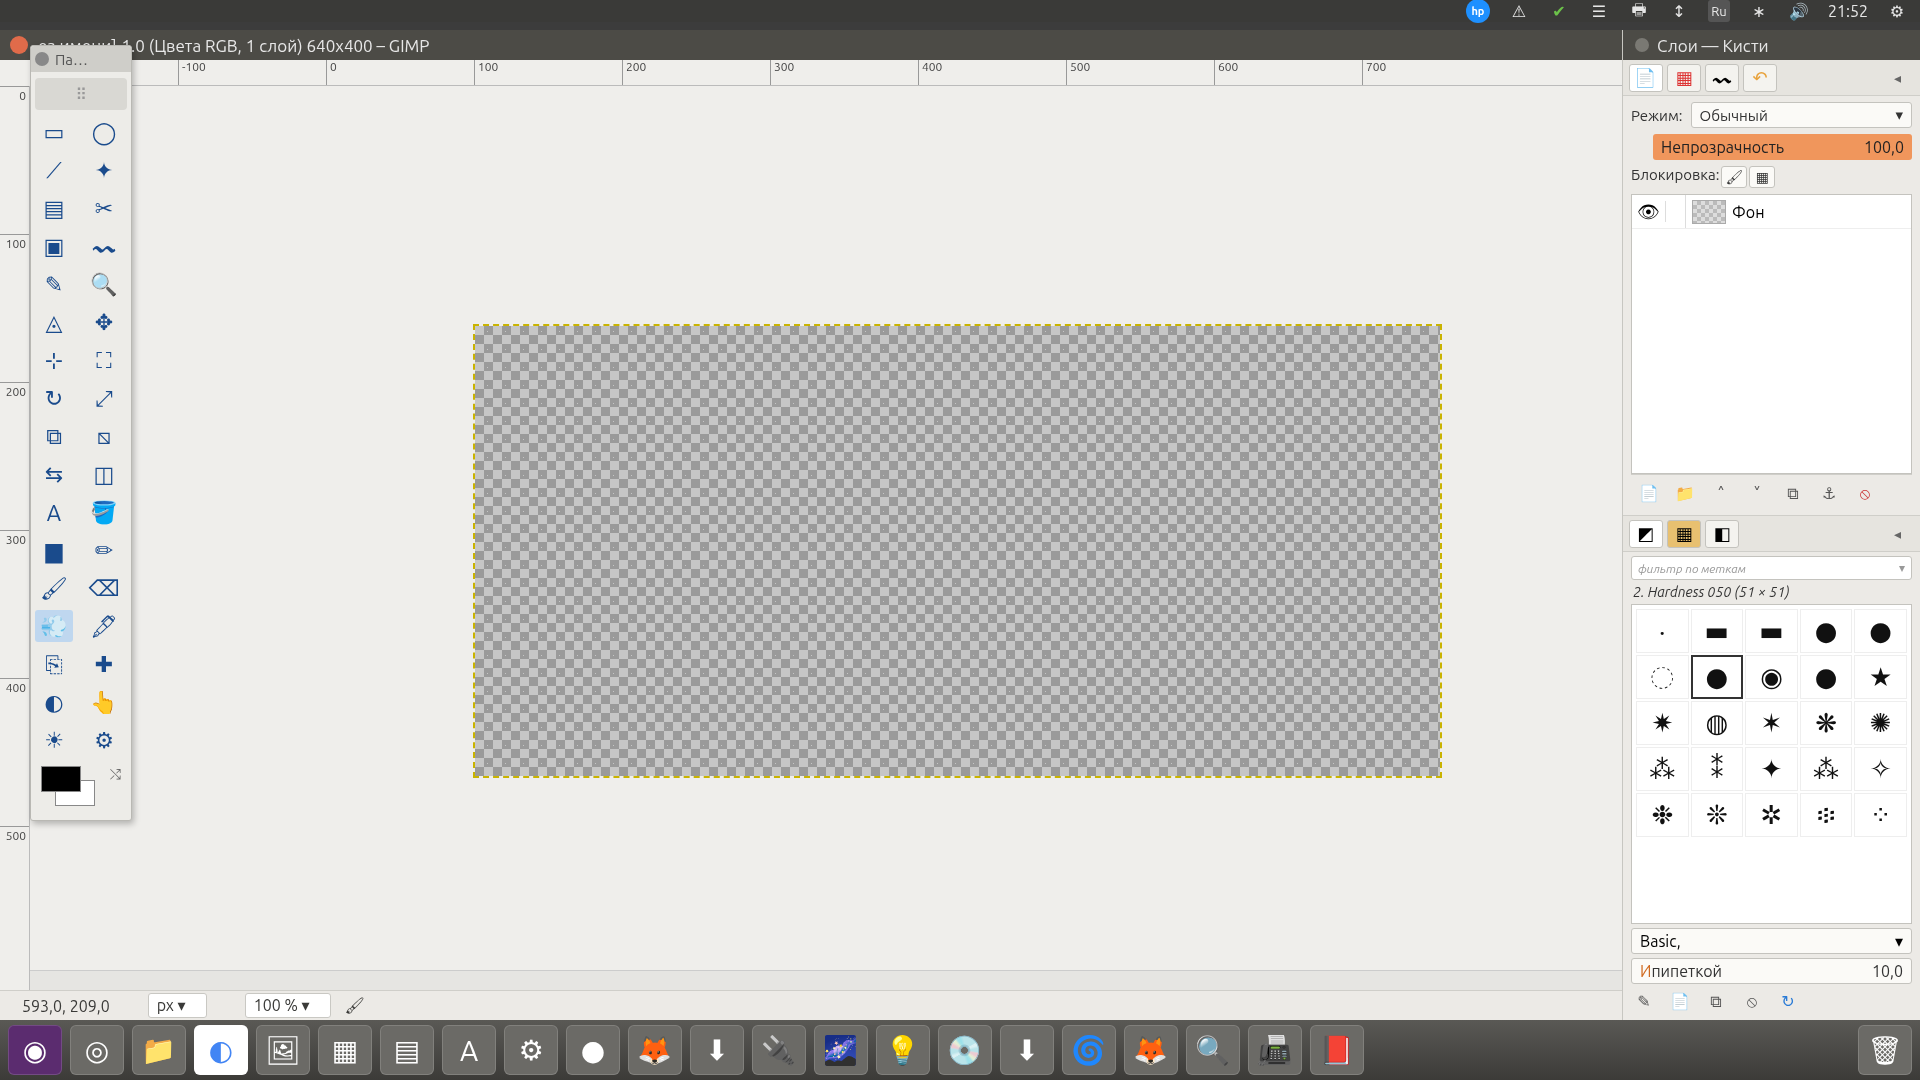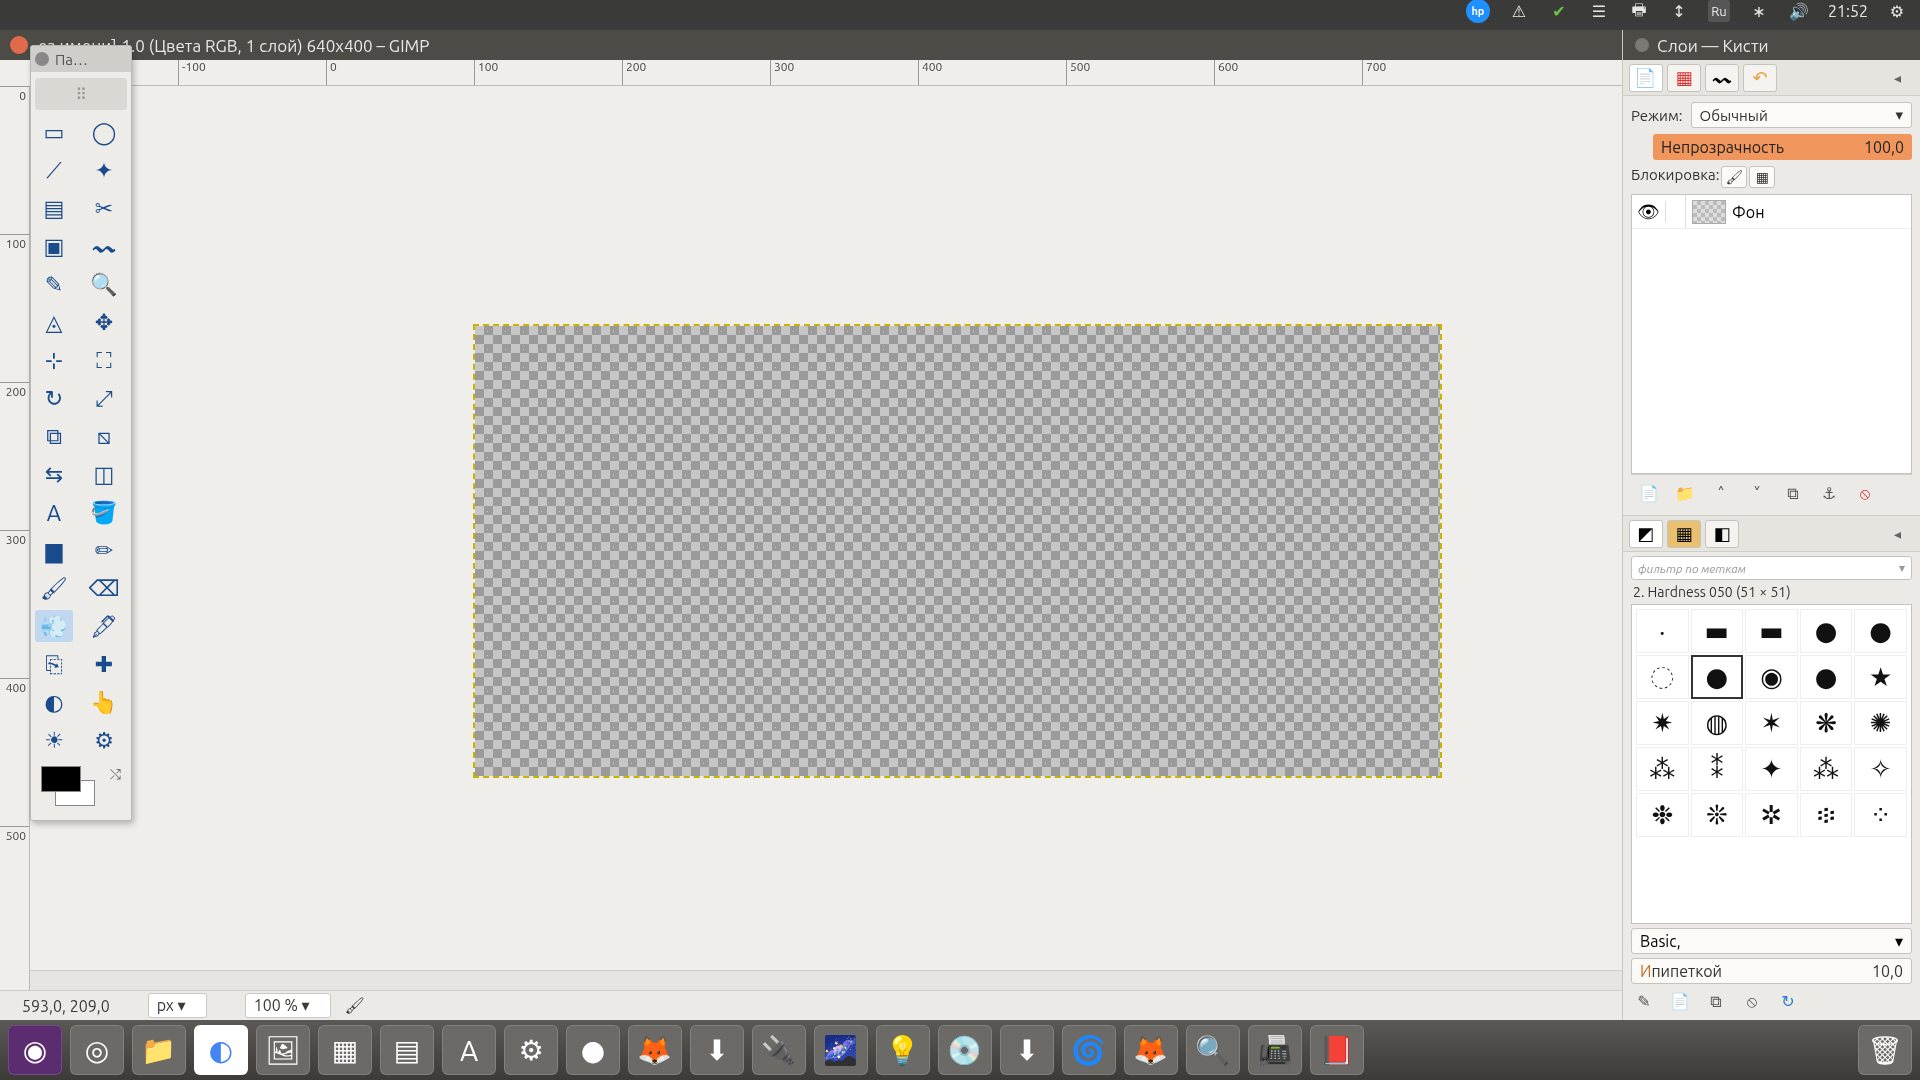--- a/index.html
+++ b/index.html
@@ -94,21 +94,21 @@
   .layer-item .thumb{width:34px;height:24px;margin:0 6px;
       background-image:linear-gradient(45deg,#bbb 25%,transparent 25%),linear-gradient(-45deg,#bbb 25%,transparent 25%),linear-gradient(45deg,transparent 75%,#bbb 75%),linear-gradient(-45deg,transparent 75%,#bbb 75%);
       background-size:8px 8px;background-position:0 0,0 4px,4px -4px,-4px 0;background-color:#ddd;border:1px solid #aaa;}
   .layer-buttons { display:flex; gap:8px; padding:6px 4px; border-top:1px solid #cfcec9;}
   .layer-buttons .lb{width:28px;height:24px;font-size:16px;color:#555;display:flex;align-items:center;justify-content:center;}
   .layer-buttons .lb.danger{color:#c33;}
 
   .brush-panel { flex:1; display:flex; flex-direction:column; padding:4px 8px 6px;}
   .filter-in { border:1px solid #c4c3be; background:#fff; height:24px; border-radius:3px;
                padding:0 6px; color:#999; font-style:italic; font-size:12px; display:flex;align-items:center;justify-content:space-between;}
-  .brush-name { font-size:14px; color:#333; padding:4px 2px;}
+  .brush-name { font-size:14px; font-style:italic; color:#333; padding:4px 2px;}
   .brush-grid { flex:1; background:#fff; border:1px solid #c4c3be; overflow:auto;
                 display:grid; grid-template-columns:repeat(5,1fr); grid-auto-rows:44px; gap:2px; padding:4px;}
   .bcell { border:1px solid #eee; display:flex;align-items:center;justify-content:center;font-size:26px;color:#111;}
   .bcell.sel{border:2px solid #333;}
   .brush-preset {border:1px solid #c4c3be; background:#fbfaf7; height:26px; border-radius:3px;
                  display:flex;align-items:center;justify-content:space-between;padding:0 8px;margin-top:4px;}
   .spacing-row { background:#fbfaf7; border:1px solid #c4c3be; border-radius:3px; height:26px;
                  display:flex;align-items:center;justify-content:space-between;padding:0 8px;margin-top:4px;color:#333;}
   .spacing-row .hl{color:#d06a20;}
   .brush-btns{display:flex;gap:10px;padding:6px 0 2px;}

